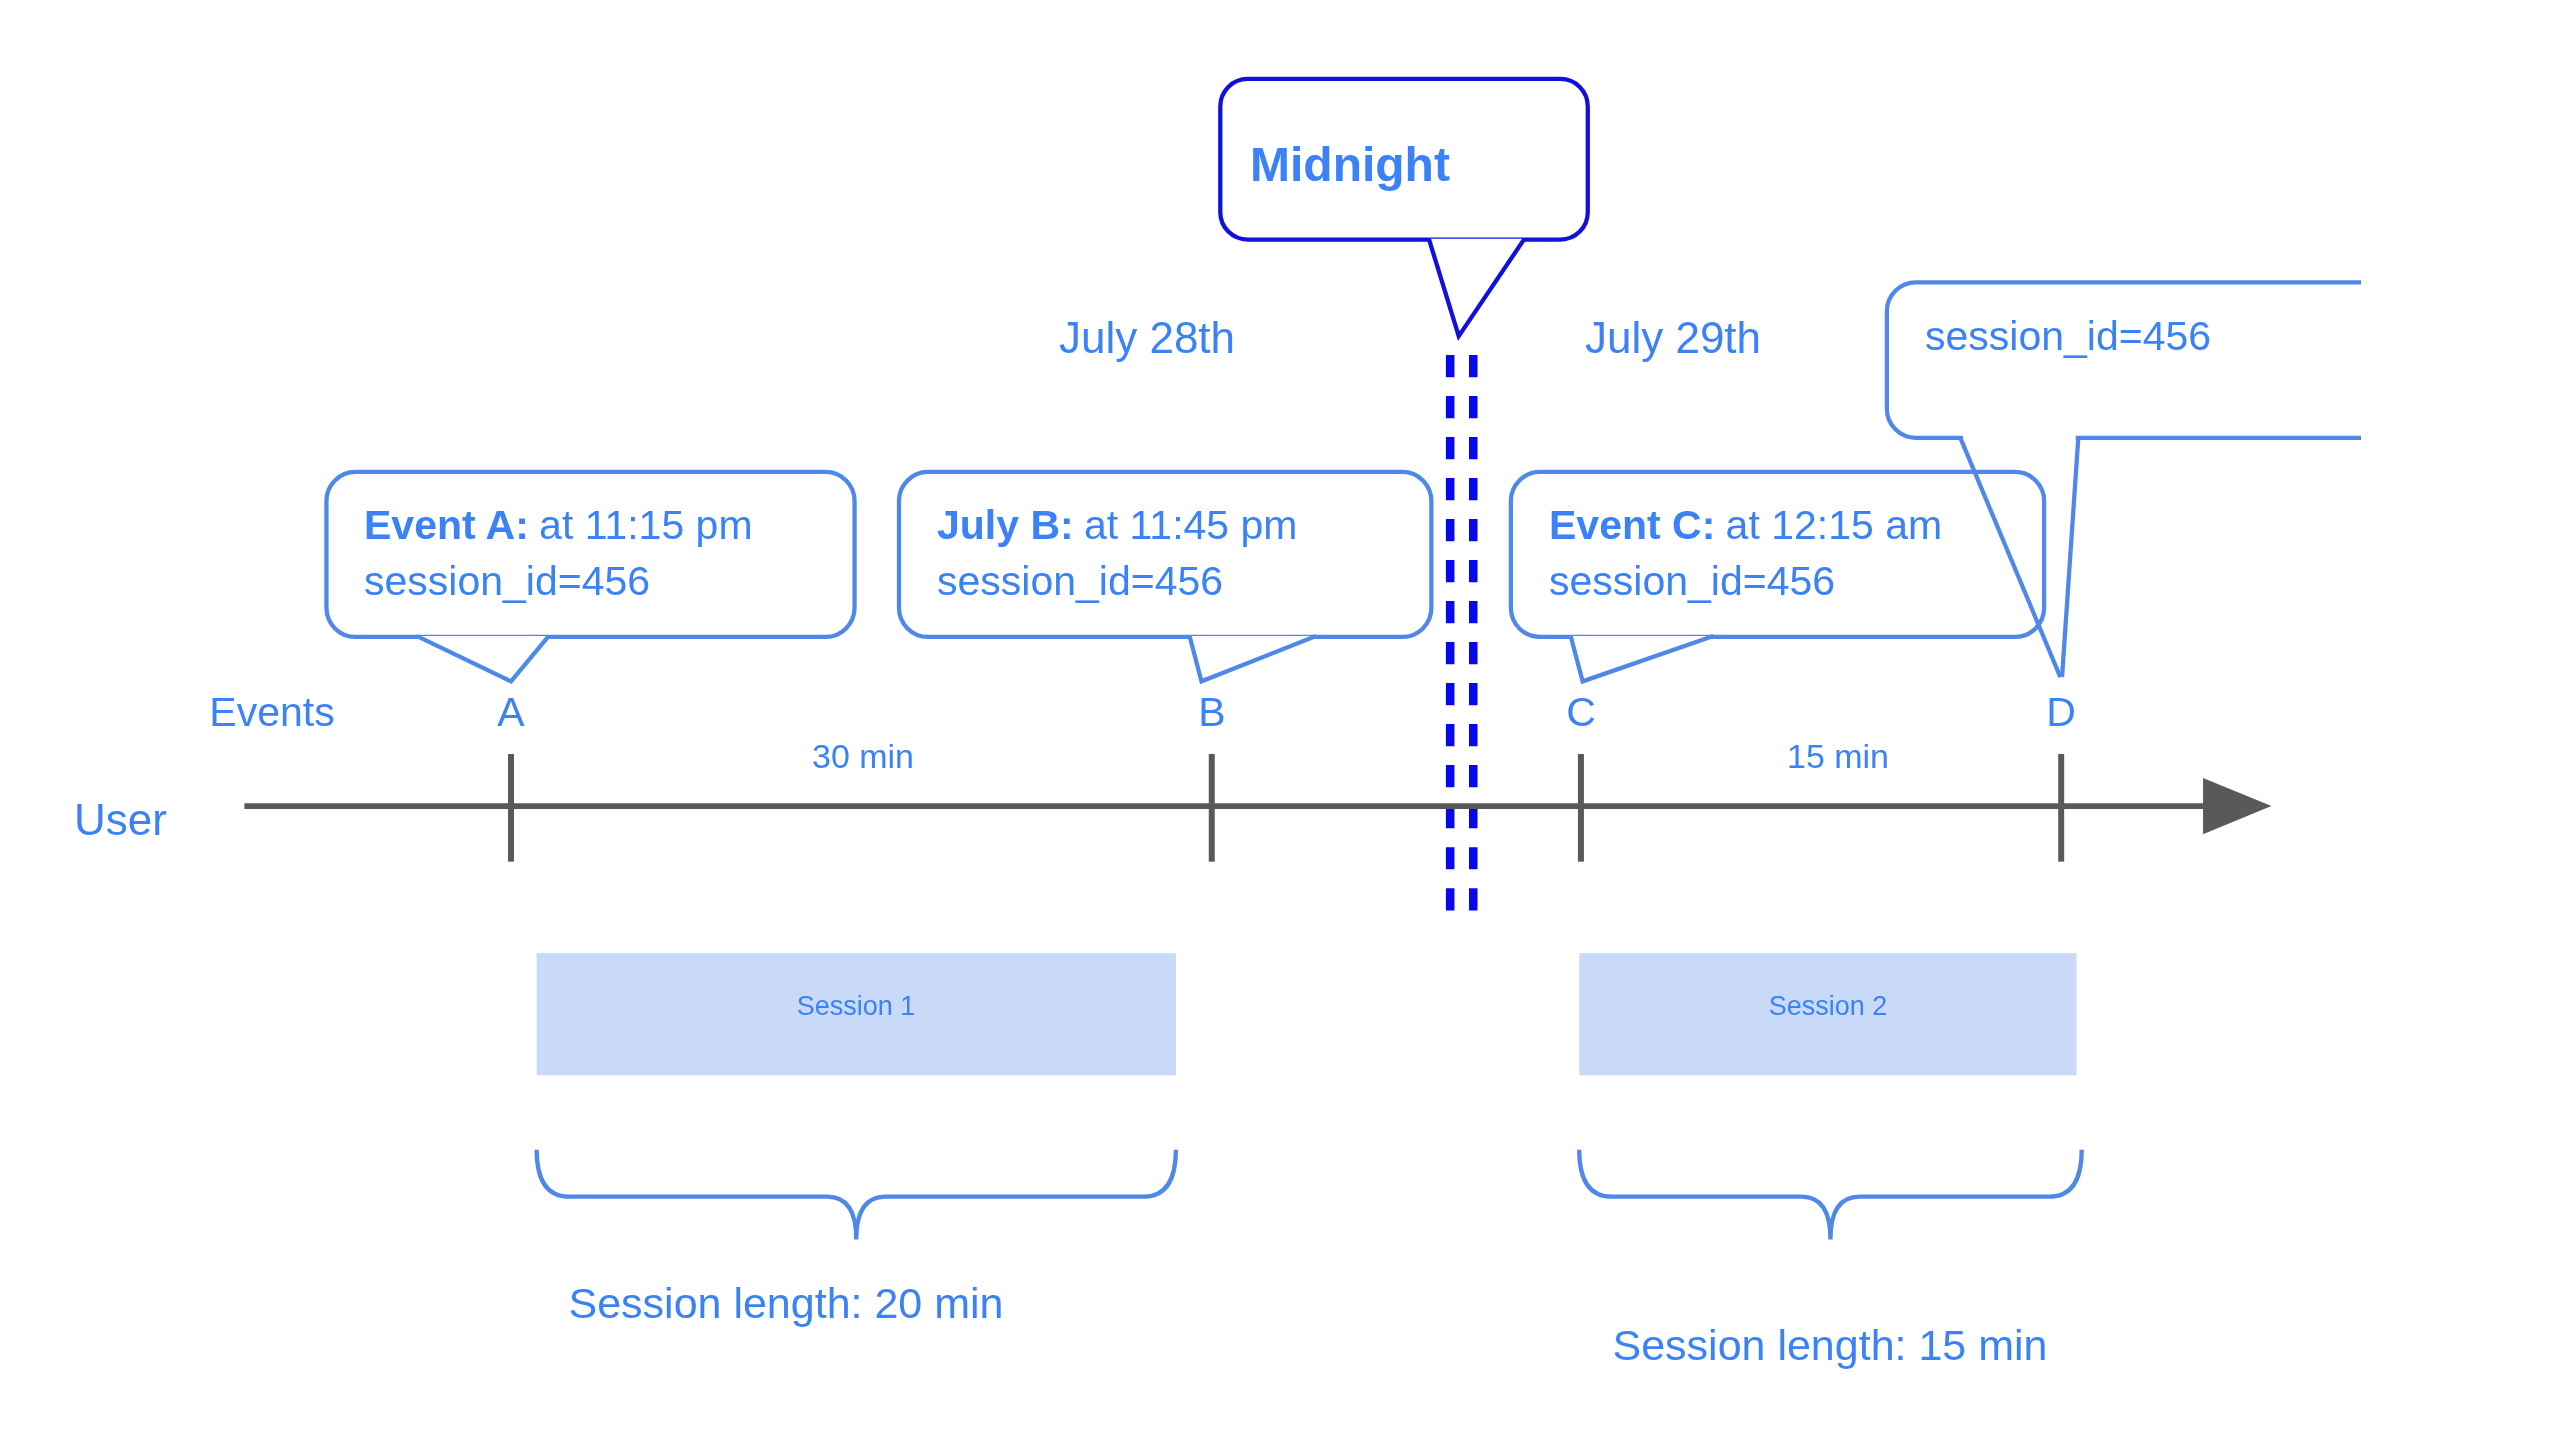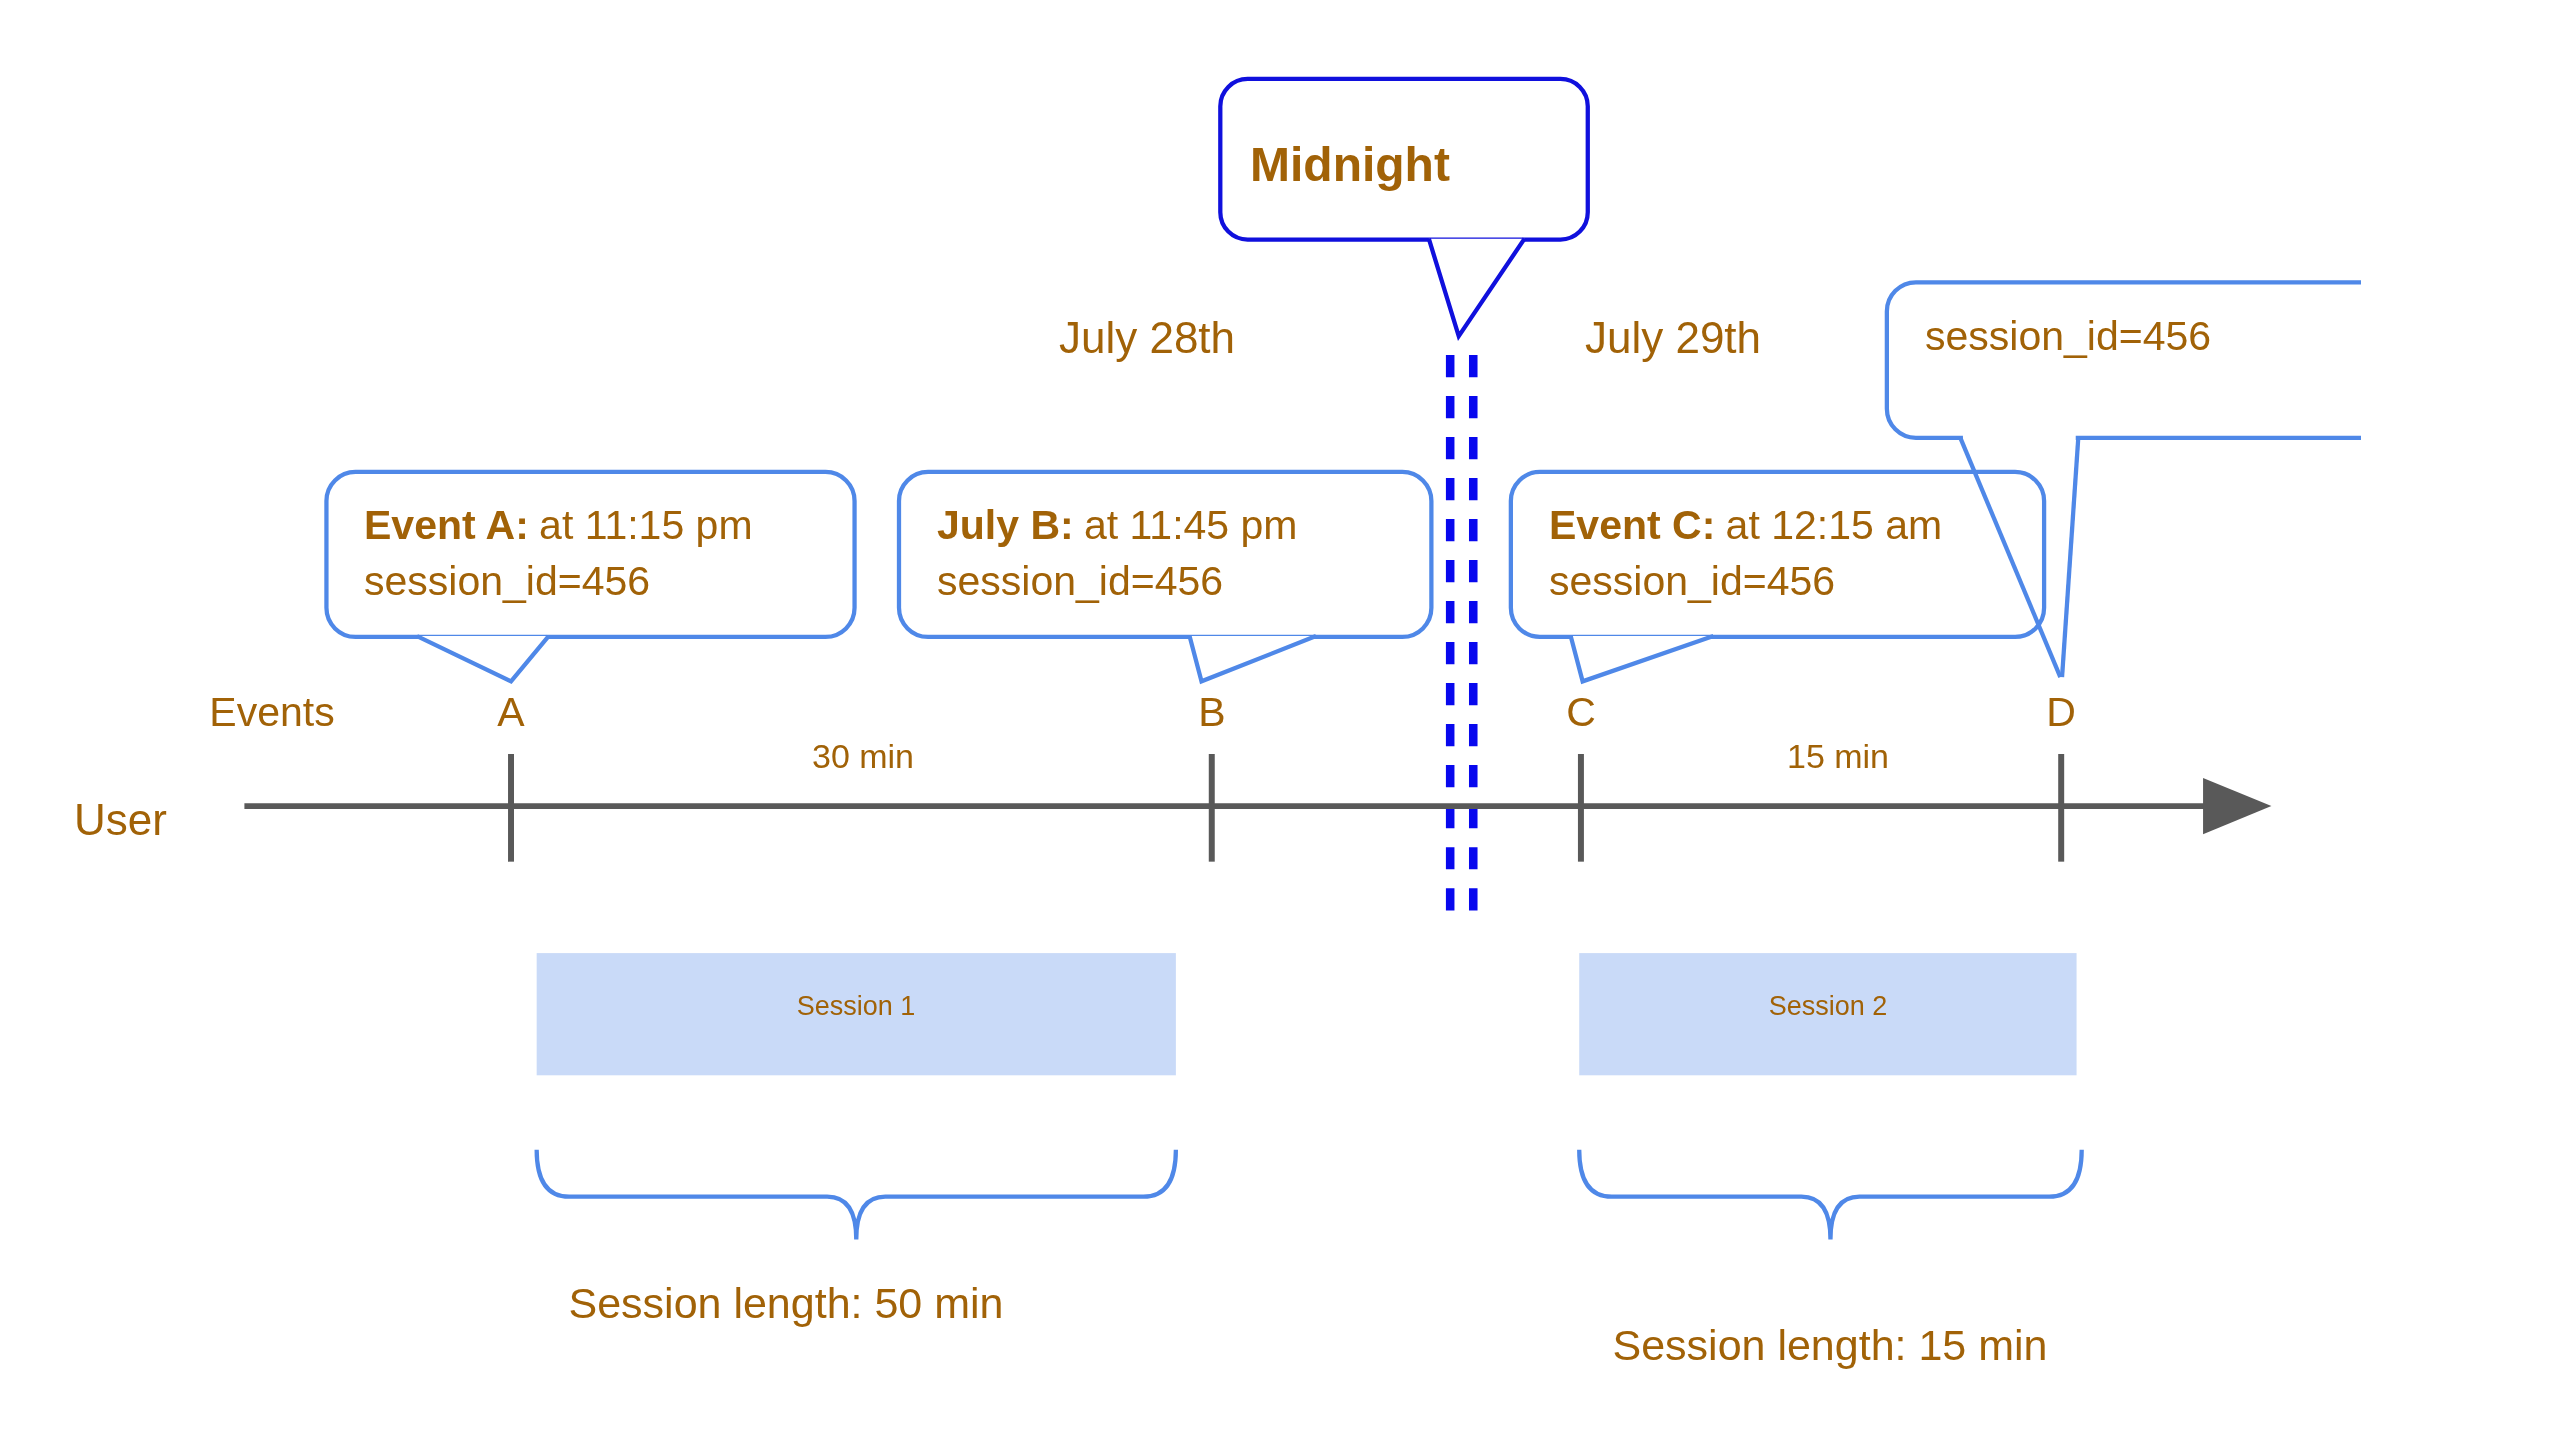--- a/index.html
+++ b/index.html
@@ -1,21 +1,21 @@
 <!DOCTYPE html>
 <html style="font-size:13.7px"><head>
 <meta charset="utf-8">
 <style>
   html,body{margin:0;padding:0;background:#ffffff;}
   .stage{
     position:relative;
     width:2361px;height:1455px;
     background:#ffffff;
     font-family:"Liberation Sans", sans-serif;
-    color:#a16207;
+    color:#3b82f6;
     overflow:hidden;
   }
   .stage svg{position:absolute;left:0;top:0;}
   .txt{position:absolute;white-space:nowrap;}
   .center{transform:translateX(-50%);}
   .midnight-label{font-size:48px;font-weight:bold;}
   .date-label{font-size:44px;}
   .bubble-text{font-size:41px;line-height:56px;}
   .bubble-text .ttl{font-weight:bold;}
   .bubble-text .tm{margin-left:10.3px;}
@@ -112,17 +112,17 @@
   <div class="txt tick-letter center" style="left:2061px;top:689px;">D</div>
 
   <div class="txt user-label" style="left:74px;top:795px;">User</div>
 
   <div class="txt gap-label center" style="left:863px;top:737px;">30 min</div>
   <div class="txt gap-label center" style="left:1838px;top:737px;">15 min</div>
 
   <div class="txt session-name center" style="left:856px;top:991px;">Session 1</div>
   <div class="txt session-name center" style="left:1828px;top:991px;">Session 2</div>
 
-  <div class="txt session-length center" style="left:786px;top:1279px;">Session length: 50 min</div>
+  <div class="txt session-length center" style="left:786px;top:1279px;">Session length: 20 min</div>
   <div class="txt session-length center" style="left:1830px;top:1321px;">Session length: 15 min</div>
 
 </div>
 
 
 </body></html>

